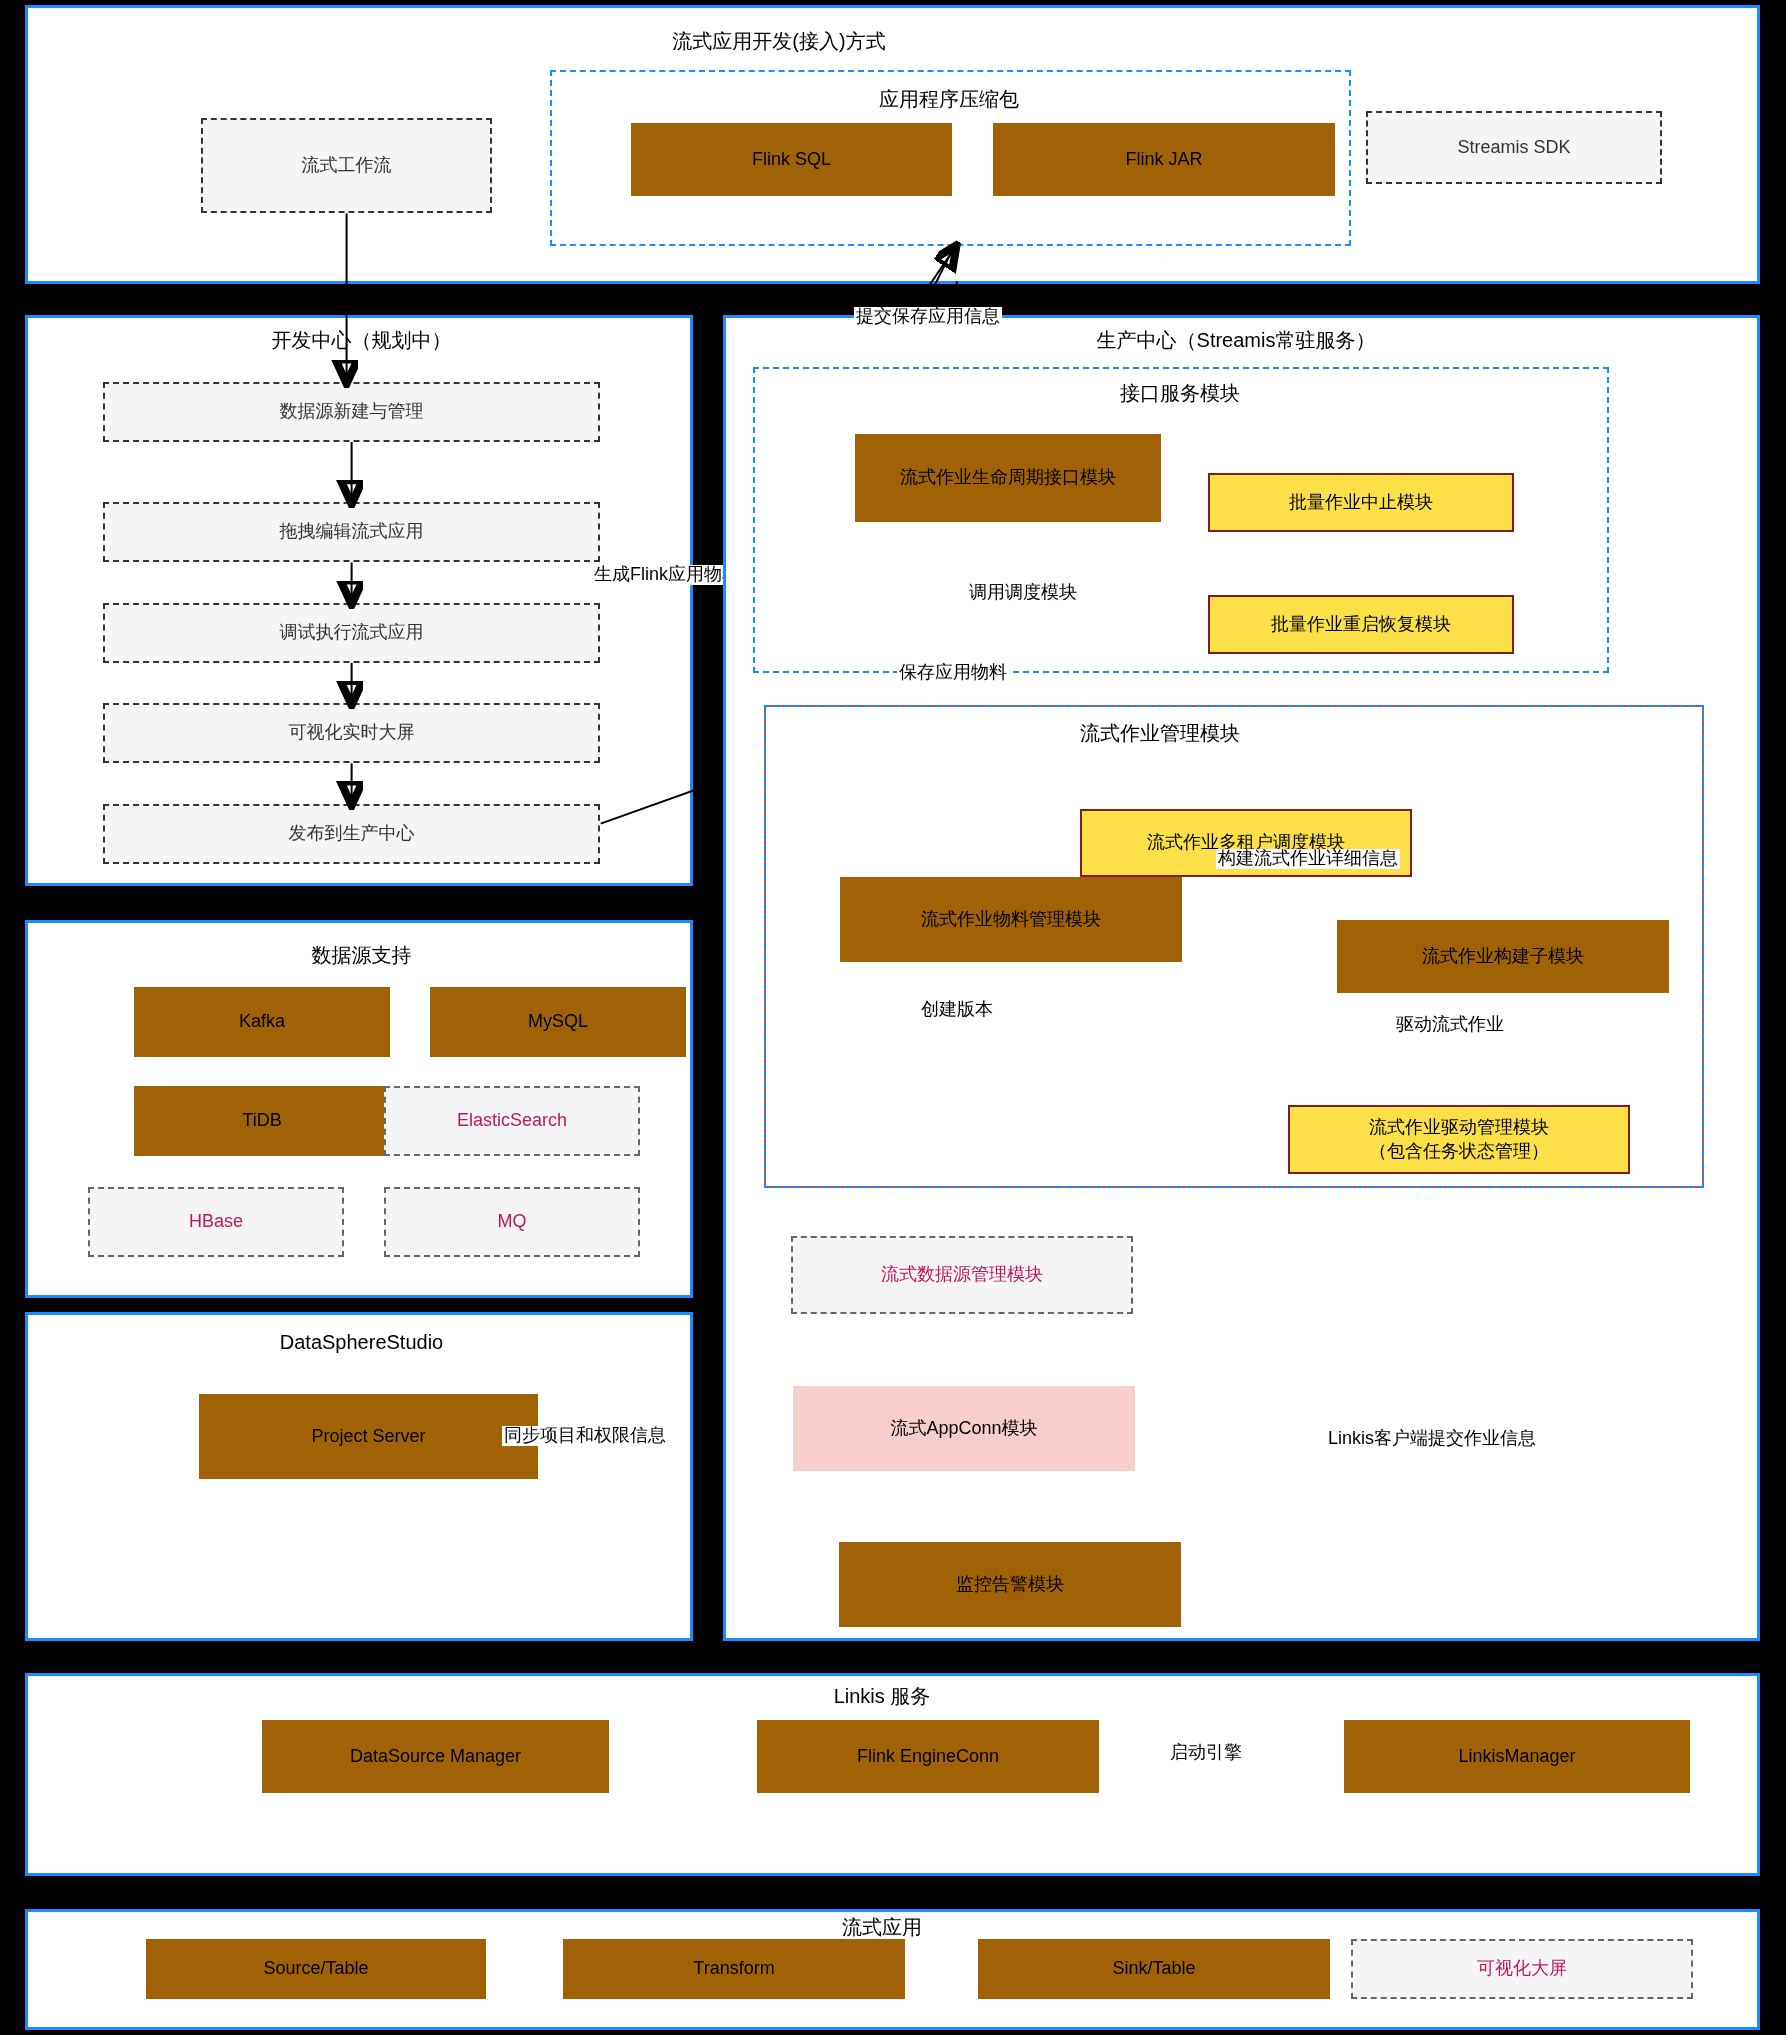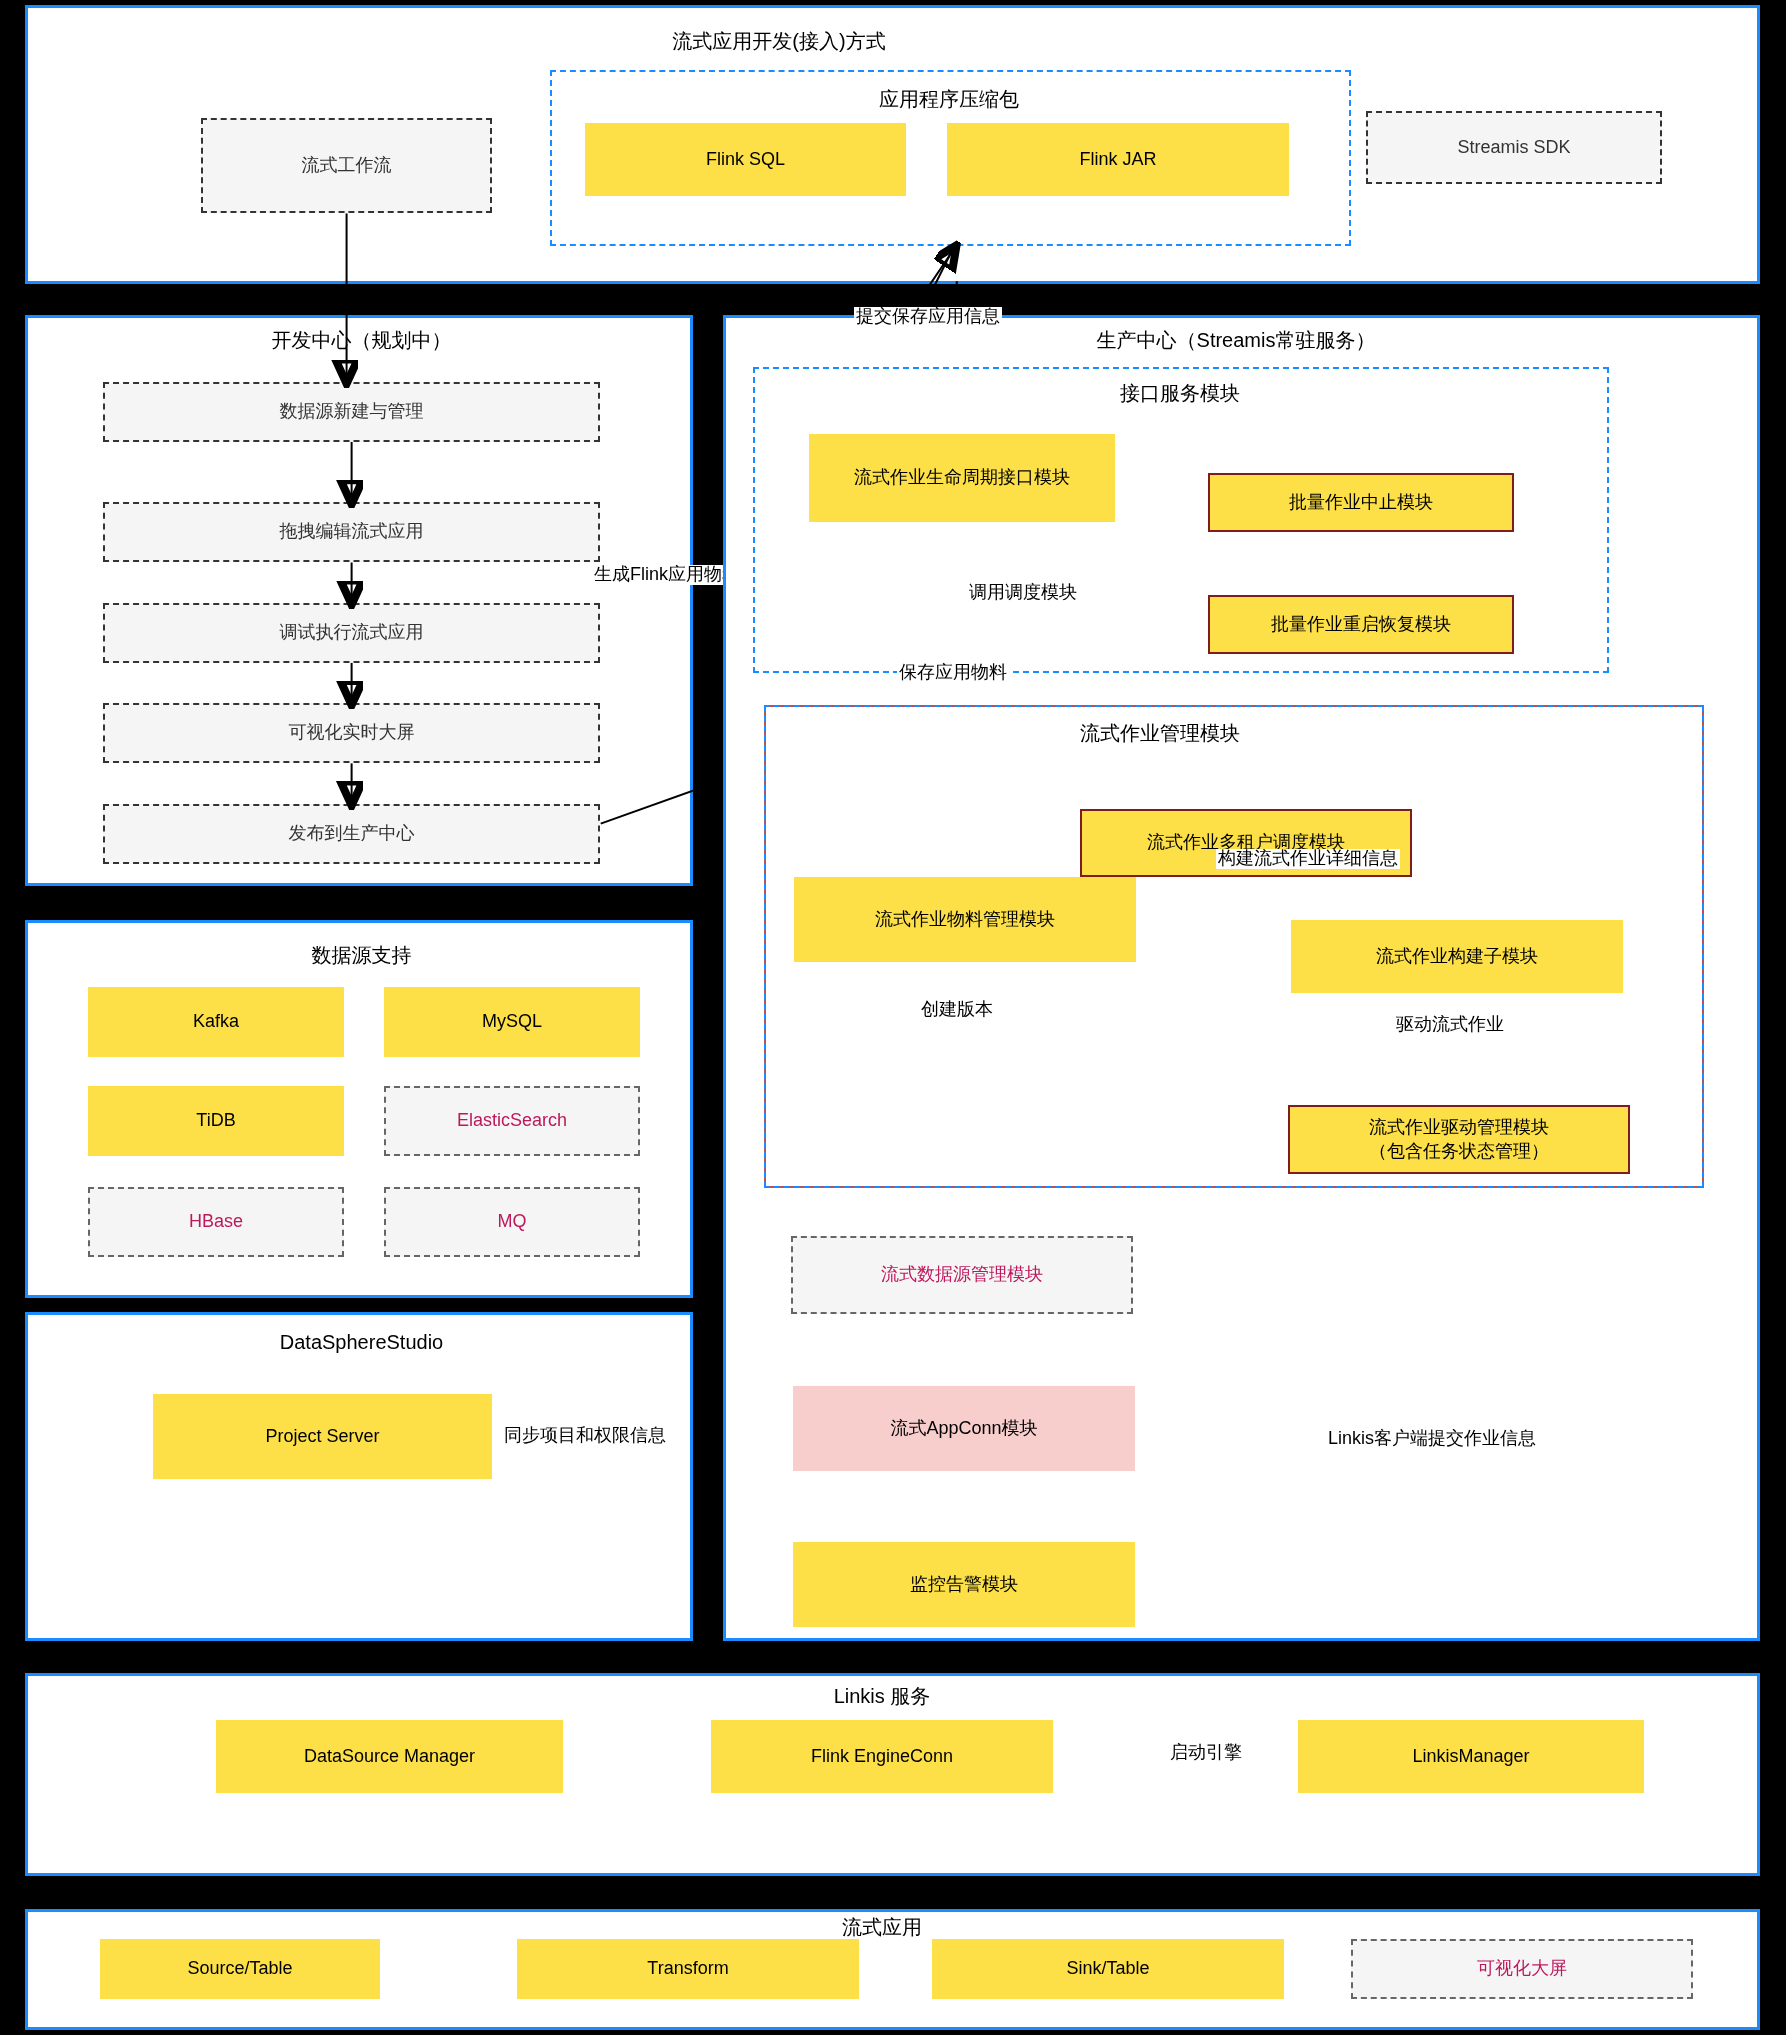--- a/index.html
+++ b/index.html
@@ -7,21 +7,21 @@
   #stage{position:relative;width:1786px;height:2035px;background:#000;overflow:hidden;}
 
   
   .panel{position:absolute;background:#ffffff;border:3px solid #1a8cff;box-sizing:border-box;}
 
   
   .sect-title{position:absolute;text-align:center;color:#000;font-size:20px;line-height:1.15;white-space:nowrap;}
 
   
   .box{position:absolute;box-sizing:border-box;display:flex;align-items:center;justify-content:center;text-align:center;font-size:18px;line-height:1.3;color:#000;}
-  .box.blue{background:#fde047;}
+  .box.blue{background:#a16207;margin-left:46px;}
   .box.pink{background:#fde047;border:2px solid #7f1d1d;margin-top:40px;}
   .box.pink-nb{background:#f8cecc;}
   .box.dash{background:#f5f5f5;border:2px dashed #333333;color:#333333;}
   .box.dash-grey{background:#f5f5f5;border:2.5px dashed #666666;color:#be185d;}
 
   
   .group-blue{position:absolute;box-sizing:border-box;border:2.5px dashed #1a8cff;background:transparent;}
   .group-blue-red{position:absolute;box-sizing:border-box;border:2.5px dashed #1a8cff;background:transparent;}
   .group-red-under{position:absolute;box-sizing:border-box;border:2px solid #b85450;background:transparent;}
   svg.edge{position:absolute;overflow:visible;pointer-events:none;}
@@ -173,19 +173,19 @@
   <div class="box blue" style="left:216px;top:1720px;width:347px;height:73px;">DataSource Manager</div>
   <div class="box blue" style="left:711px;top:1720px;width:342px;height:73px;">Flink EngineConn</div>
   <div class="box blue" style="left:1298px;top:1720px;width:346px;height:73px;">LinkisManager</div>
 
   <div class="elabel" style="left:1168px;top:1743px;">启动引擎</div>
 
   <div class="panel" style="left:25px;top:1909px;width:1735px;height:121px;"></div>
 
   <div class="sect-title" style="left:681px;top:1916px;width:402px;">流式应用</div>
 
-  <div class="box blue" style="left:100px;top:1939px;width:280px;height:60px;">Source/Table</div>
+  <div class="box blue" style="left:100px;top:1939px;width:340px;height:60px;">Source/Table</div>
   <div class="box blue" style="left:517px;top:1939px;width:342px;height:60px;">Transform</div>
   <div class="box blue" style="left:932px;top:1939px;width:352px;height:60px;">Sink/Table</div>
   <div class="box dash-grey" style="left:1351px;top:1939px;width:342px;height:60px;">可视化大屏</div>
 
 </div>
 
 
 </body></html>

